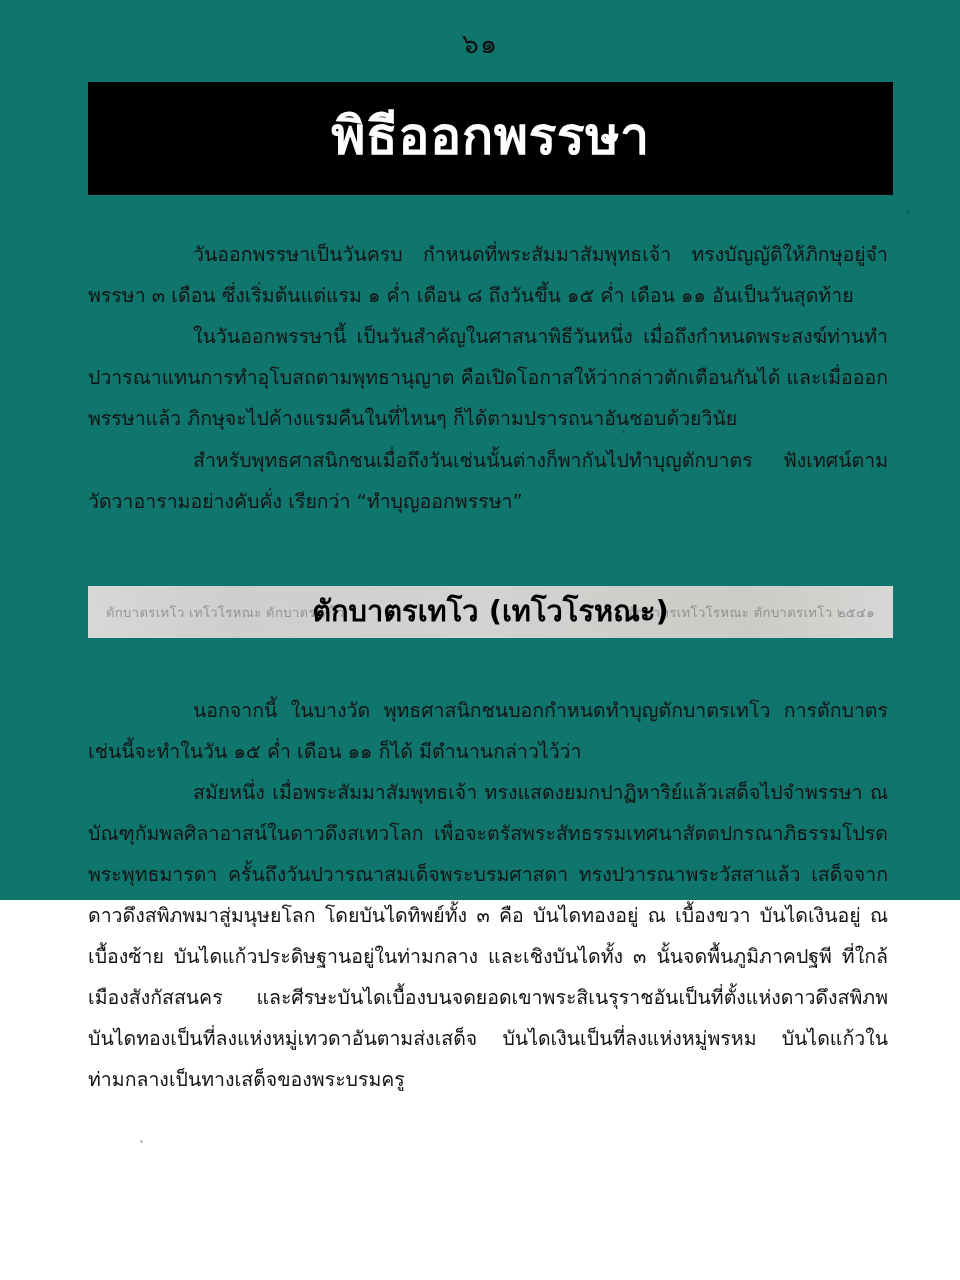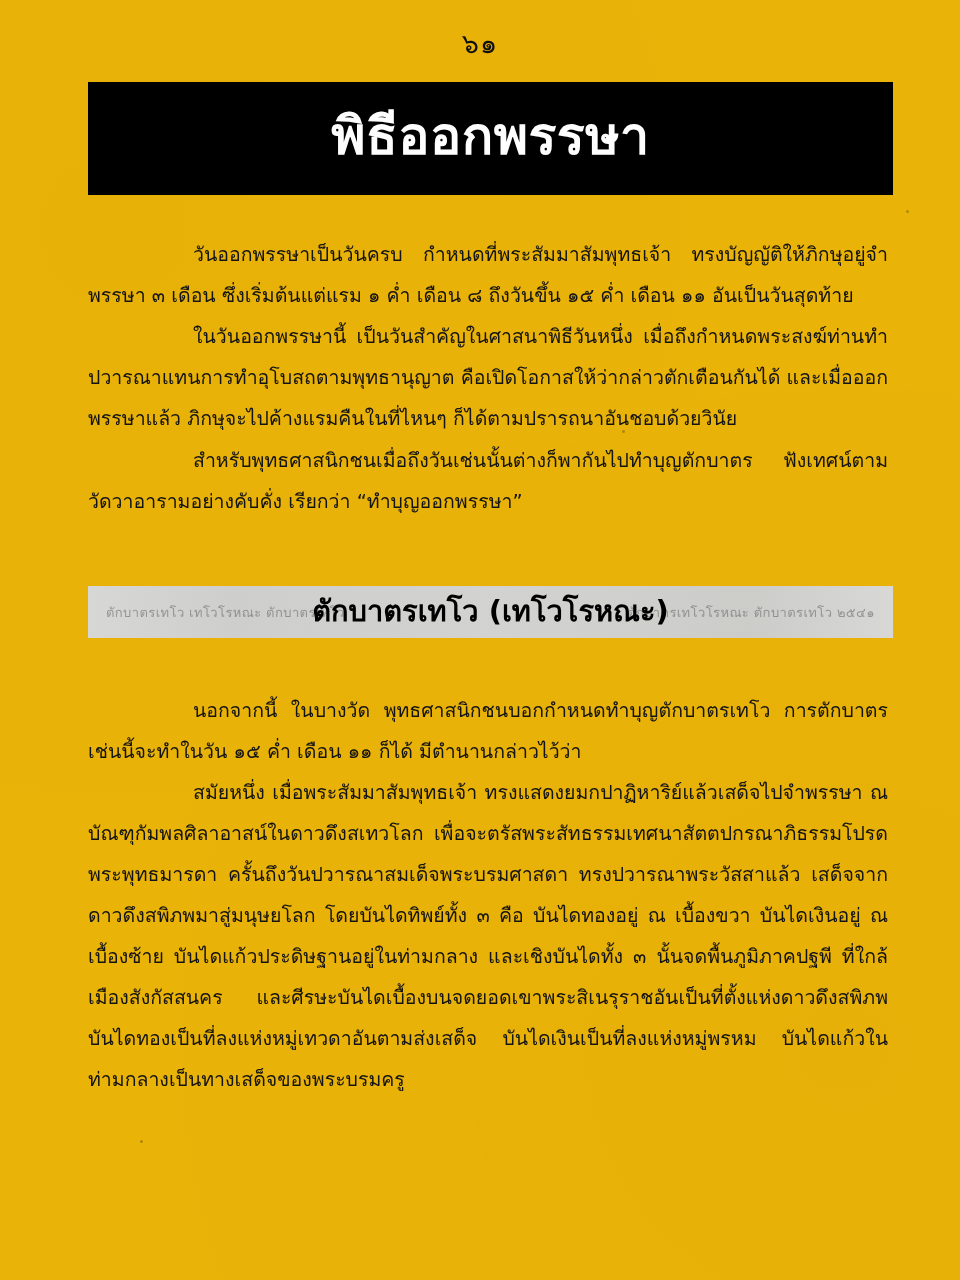--- a/index.html
+++ b/index.html
@@ -11,22 +11,22 @@
     width: 960px;
     height: 1280px;
     font-family: "DejaVu Sans", sans-serif;
     color: #141414;
     position: relative;
     overflow: hidden;
   }
   .page {
     position: relative;
     width: 960px;
-    height: 1280px;
-    background: #eab308;
+    height: 900px;
+    background: #0f766e;
   }
   
   .page::after {
     content: "";
     position: absolute;
     inset: 0;
     pointer-events: none;
     background:
       radial-gradient(circle at 12% 18%, rgba(0,0,0,0.012), rgba(0,0,0,0) 55%),
       radial-gradient(circle at 88% 82%, rgba(0,0,0,0.015), rgba(0,0,0,0) 60%);

